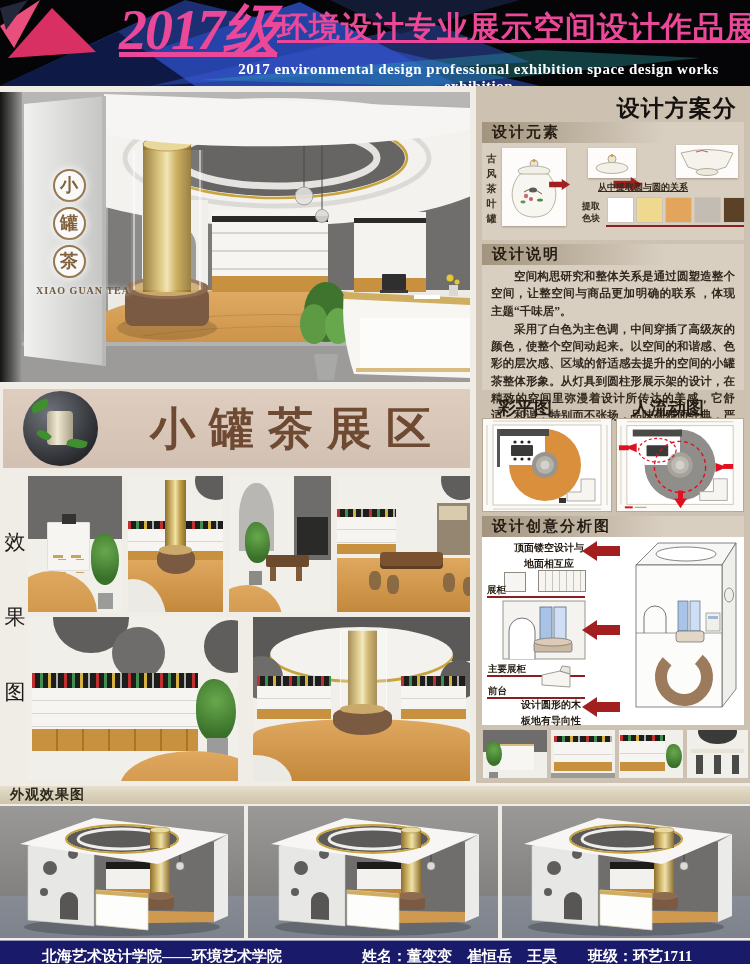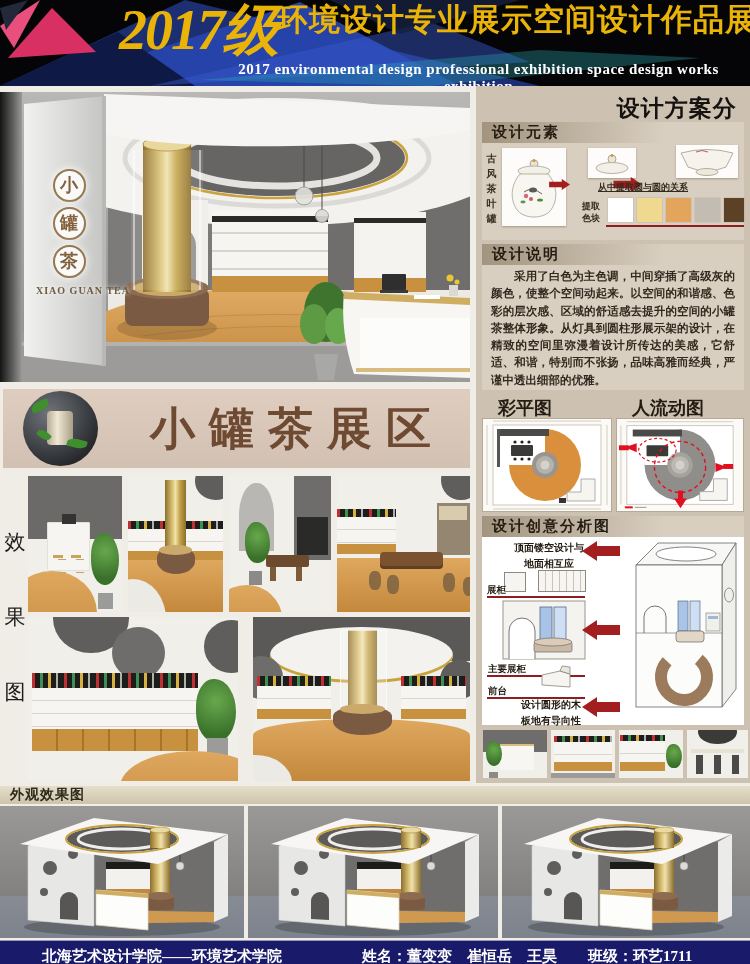--- a/index.html
+++ b/index.html
@@ -3,22 +3,22 @@
 <meta charset="utf-8">
 <style>
   html,body{margin:0;padding:0;background:#555;}
   .poster{position:relative;width:750px;height:964px;margin:0 auto;background:#f0ede7;
     font-family:"Liberation Serif","DejaVu Serif",serif;overflow:hidden;}
   .a{position:absolute;}
 
   
   .hdr{position:absolute;left:0;top:0;width:750px;height:86px;background:#050507;overflow:hidden;}
   .hdr svg{position:absolute;left:0;top:0;}
-  .hdr-main{position:absolute;left:130px;right:4px;top:2px;display:flex;align-items:flex-start;
-    justify-content:center;color:#eab308;white-space:nowrap;}
+  .hdr-main{position:absolute;left:130px;right:4px;top:2px;display:flex;align-items:center;
+    justify-content:center;color:#ec4899;white-space:nowrap;text-decoration:underline;}
   .hdr-year{font-size:56px;font-weight:bold;font-style:italic;letter-spacing:-2px;line-height:1;}
   .hdr-cn{font-size:31px;font-weight:bold;letter-spacing:1px;line-height:1.15;padding-bottom:4px;}
   .hdr-sub{position:absolute;left:215px;right:8px;top:61px;text-align:center;color:#fff;
     font-size:15px;font-weight:bold;letter-spacing:.5px;}
 
   
   .edge-strip{position:absolute;left:0;top:92px;width:22px;height:290px;
     background:linear-gradient(90deg,#141414,#5a5a58 55%,#9a9a98);}
   .bigrender{position:absolute;left:22px;top:92px;width:448px;height:290px;overflow:hidden;}
   .logo{position:absolute;left:14px;top:72px;width:66px;text-align:center;}
@@ -268,20 +268,21 @@
         <div class="swatch" style="left: 213px; top: 55px; background: rgb(195, 188, 178);"></div>
         <div class="swatch" style="left: 242px; top: 55px; width: 20px; background: rgb(91, 66, 38);"></div>
         <div class="redline" style="left:124px;top:82px;width:138px;"></div>
       </div>
     </div>
 
     <div class="sec" style="top:158px;">
       <div class="sec-head">设计说明</div>
       <div class="sec-body" style="height:125px;">
         <div class="desc-text">
+          <p>空间构思研究和整体关系是通过圆塑造整个空间，让整空间与商品更加明确的联系 ，体现主题“千味居”。</p>
           <p>采用了白色为主色调，中间穿插了高级灰的颜色，使整个空间动起来。以空间的和谐感、色彩的层次感、区域的舒适感去提升的空间的小罐茶整体形象。从灯具到圆柱形展示架的设计，在精致的空间里弥漫着设计所传达的美感，它舒适、和谐，特别而不张扬，品味高雅而经典，严谨中透出细部的优雅。</p>
         </div>
       </div>
     </div>
 
     <div class="plan-box" style="left:140px;width:128px;">
       <div class="plan-title">人流动图</div>
       <div class="plan-img">
         <svg width="126" height="92" viewBox="0 0 128 92">
           <rect x="10" y="6" width="108" height="80" fill="#ffffff" stroke="#cfc8ba" stroke-width="1"></rect>

